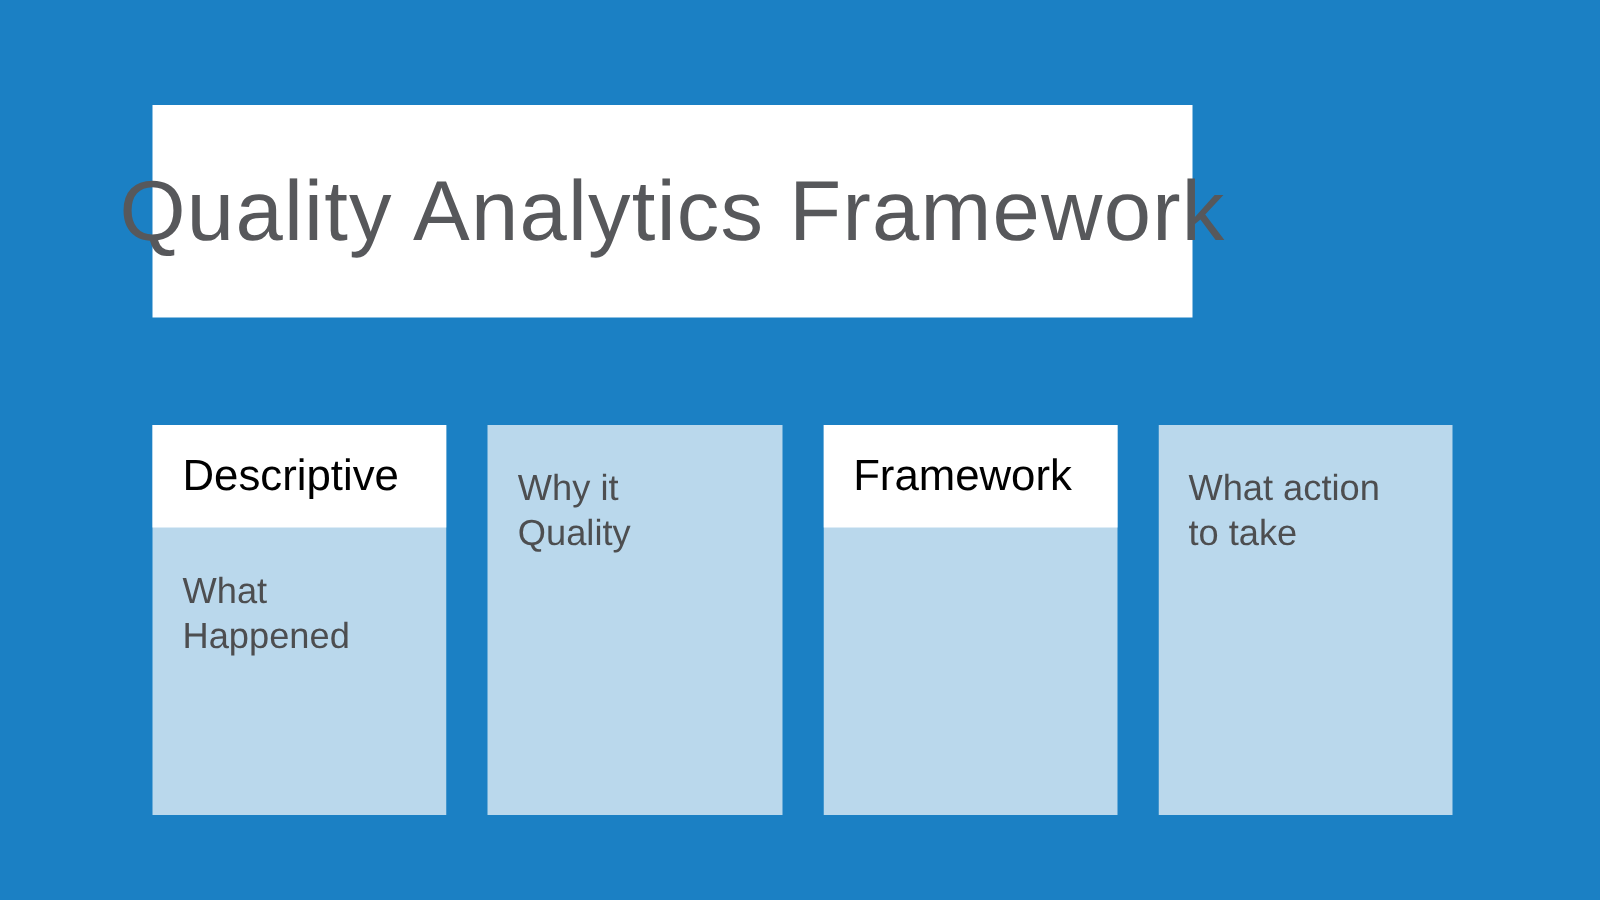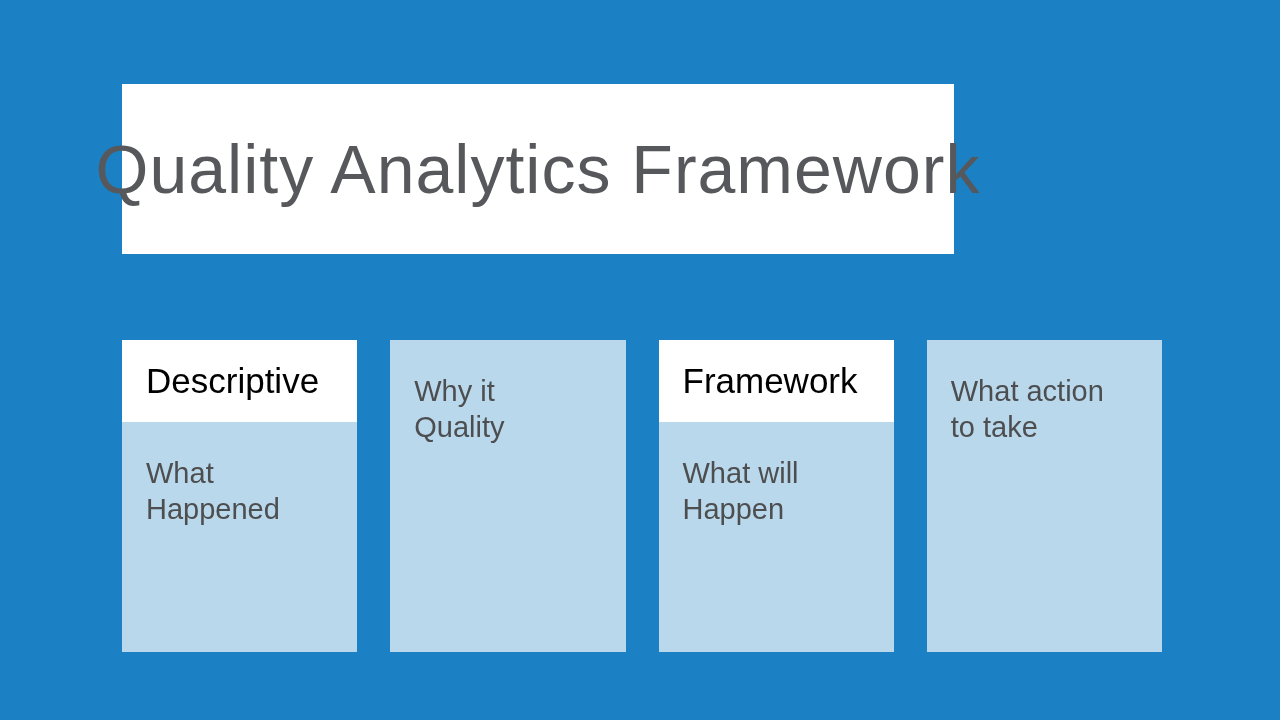--- a/index.html
+++ b/index.html
@@ -80,22 +80,20 @@
 Happened</div>
   </div>
 
   <div class="card">
     <div class="card-body">Why it
 Quality</div>
   </div>
 
   <div class="card">
     <div class="card-header">Framework</div>
-    <div class="card-body">What will
-Happen</div>
   </div>
 
   <div class="card">
     <div class="card-body">What action
 to take</div>
   </div>
 
 </div>
 
 </body></html>

